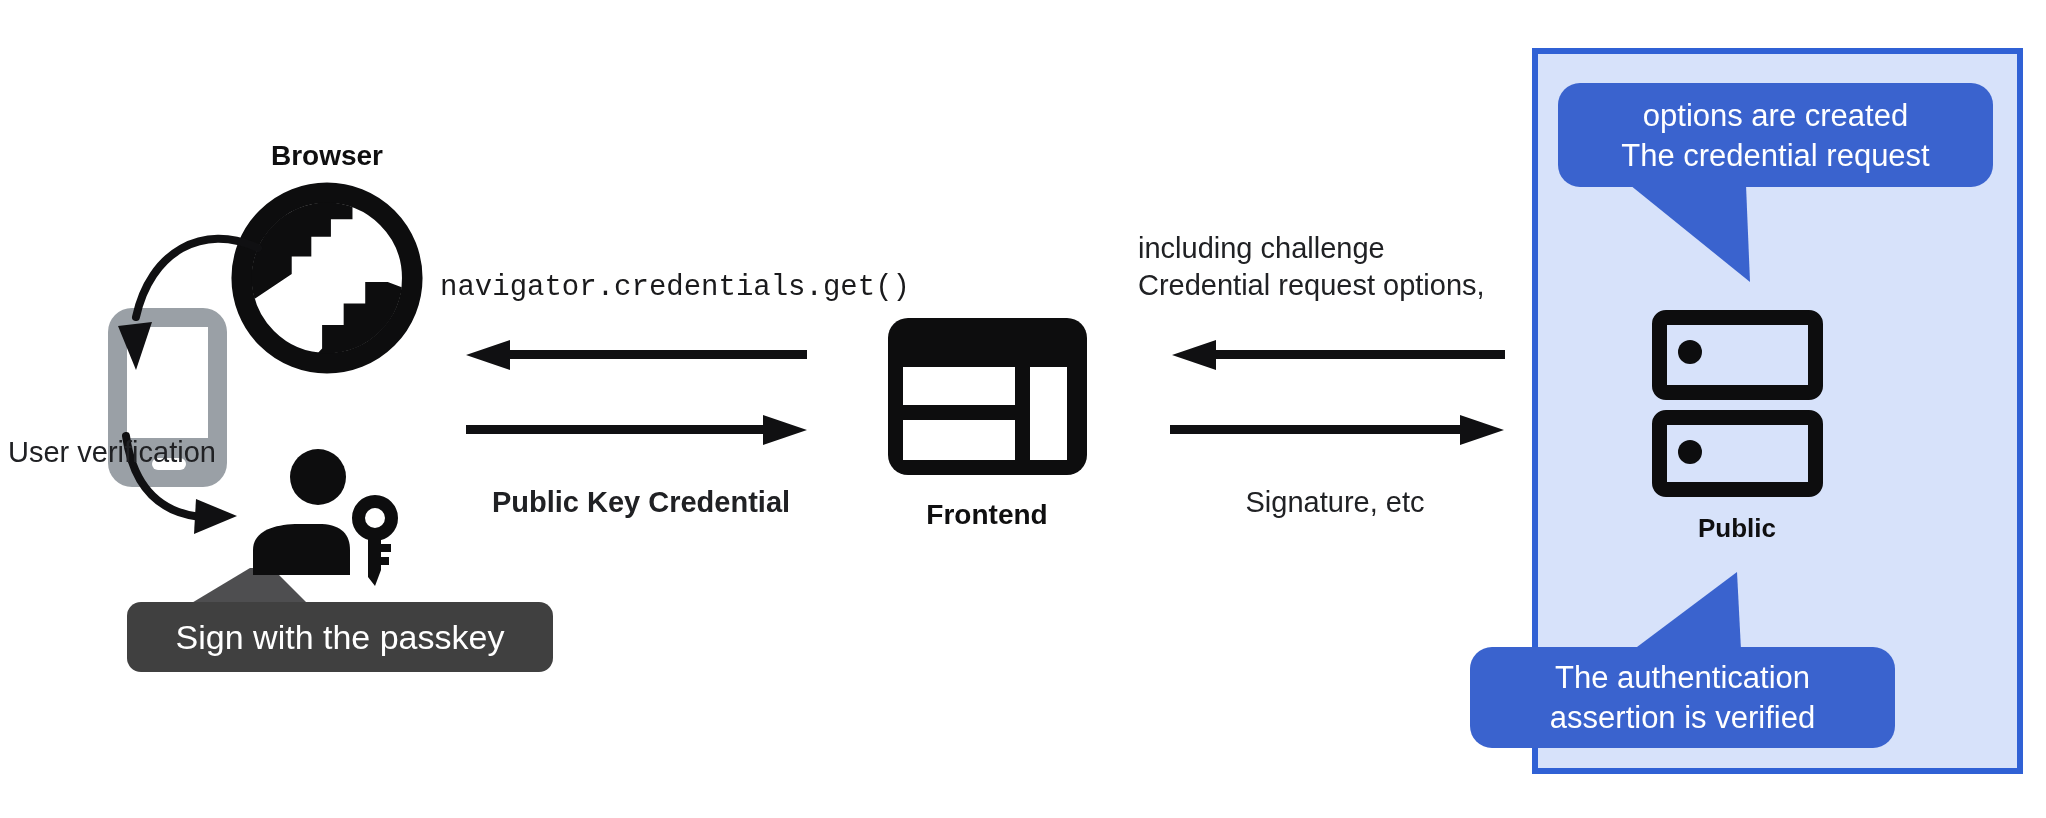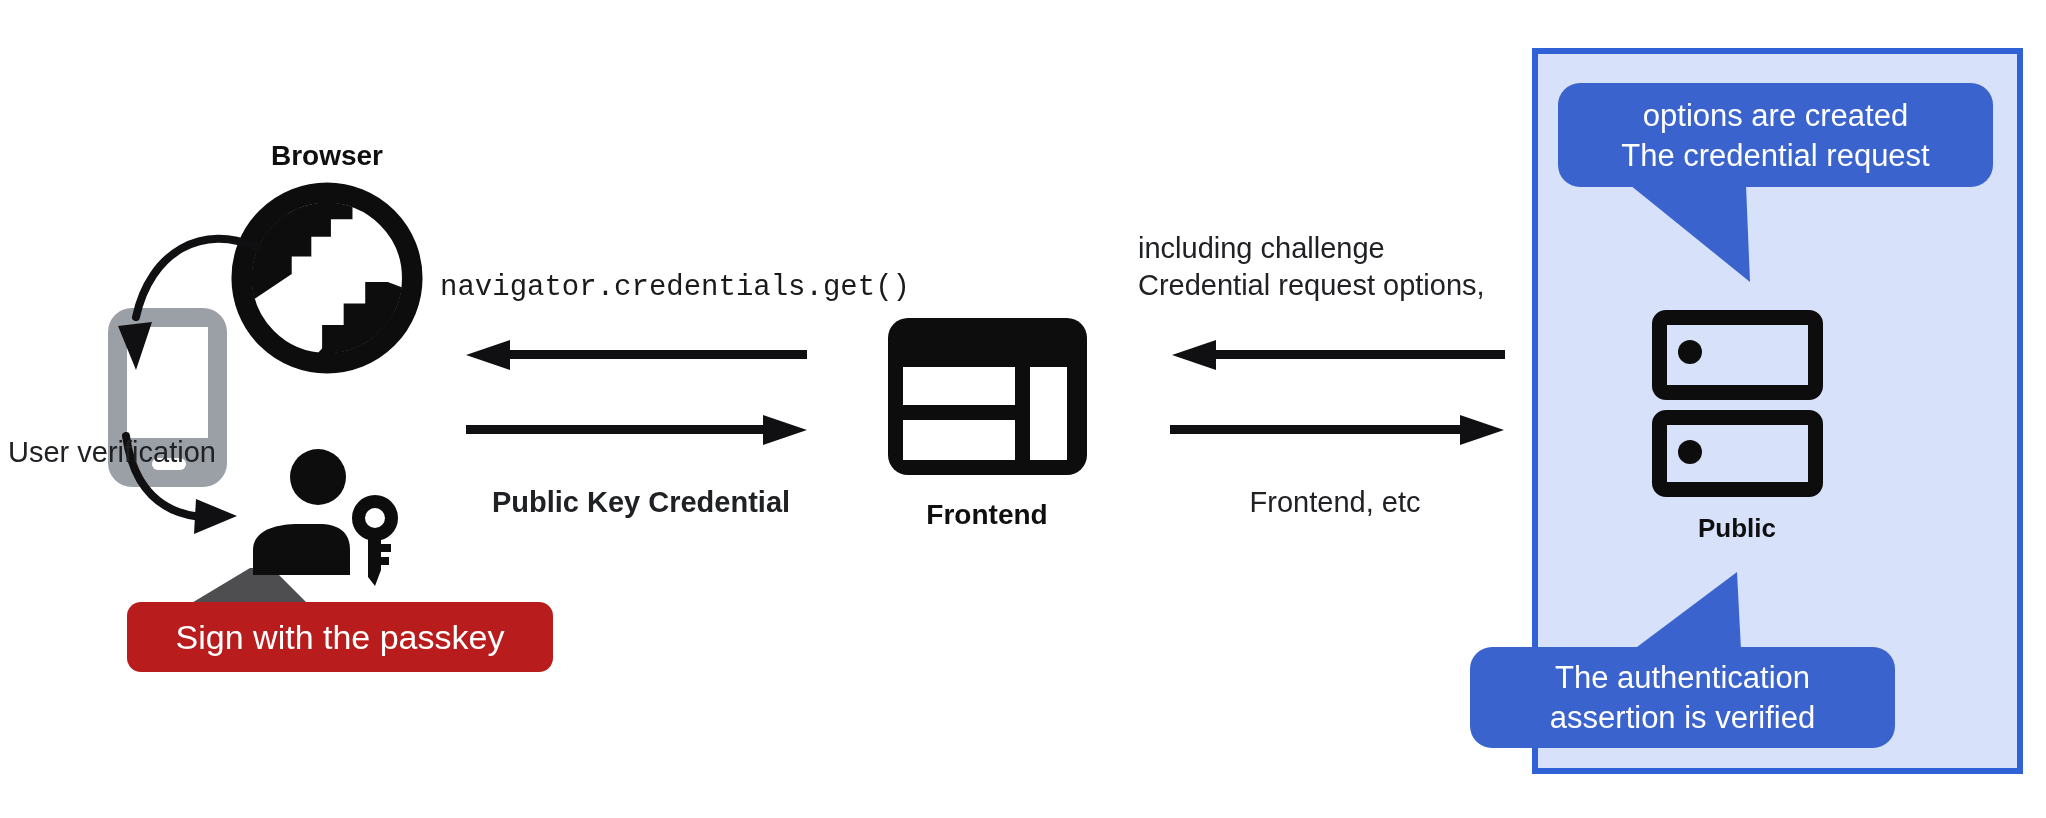--- a/index.html
+++ b/index.html
@@ -25,21 +25,21 @@
   .phone .slot{position:absolute;left:44px;top:150px;width:34px;height:12px;background:#ffffff;border-radius:6px;}
 
   
   .frontend-icon{position:absolute;left:888px;top:318px;width:199px;height:157px;background:#0d0d0e;border-radius:20px;}
   .frontend-icon .cell{position:absolute;background:#ffffff;}
   .fe-c1{left:15px;top:49px;width:112px;height:38px;}
   .fe-c2{left:15px;top:102px;width:112px;height:40px;}
   .fe-c3{left:142px;top:49px;width:37px;height:93px;}
 
   
-  .tooltip{position:absolute;left:127px;top:602px;width:426px;height:70px;background:#b91c1c;border-radius:14px;
+  .tooltip{position:absolute;left:127px;top:602px;width:426px;height:70px;background:#404040;border-radius:14px;
     color:#ffffff;font-size:34px;line-height:70px;text-align:center;}
 
   
   .panel{position:absolute;left:1532px;top:48px;width:491px;height:726px;background:#D7E2FA;border:6px solid #3061D5;box-sizing:border-box;}
   .bubble{position:absolute;background:#3A63CE;border-radius:22px;color:#ffffff;text-align:center;font-size:31px;line-height:40px;}
   .bubble .pad{padding-top:13px;}
   .server-unit{position:absolute;width:171px;box-sizing:border-box;border:15px solid #0d0d0e;border-radius:14px;}
   .server-unit .dot{position:absolute;left:11px;top:15px;width:24px;height:24px;border-radius:50%;background:#0d0d0e;}
   .su1{left:1652px;top:310px;height:90px;}
   .su2{left:1652px;top:410px;height:87px;}
@@ -117,21 +117,21 @@
     <div>Credential request options,</div>
   </div>
 
   <div class="arrow" style="left:1216px;top:350px;width:289px;">
     <span class="head left"></span>
   </div>
   <div class="arrow" style="left:1170px;top:425px;width:290px;">
     <span class="head right"></span>
   </div>
 
-  <div class="abs msg center" style="left:1335px;top:486px;font-size:29px;">Frontend, etc</div>
+  <div class="abs msg center" style="left:1335px;top:486px;font-size:29px;">Signature, etc</div>
 
   <div class="panel"></div>
 
   <div class="bubble" style="left:1558px;top:83px;width:435px;height:104px;">
     <div class="pad">
       <div>options are created</div>
       <div>The credential request</div>
     </div>
   </div>
   <svg class="abs" style="left:1628px;top:184px;" width="126" height="100" viewBox="0 0 126 100">

